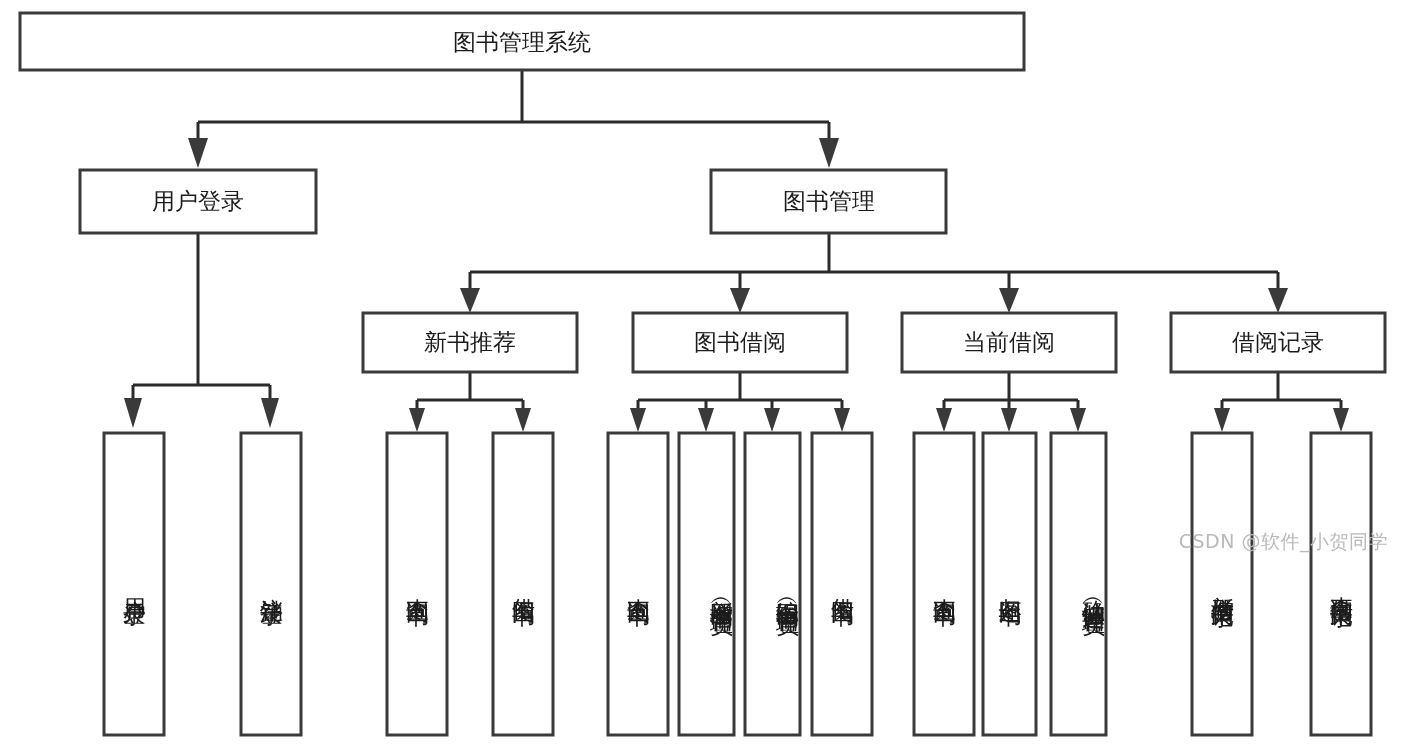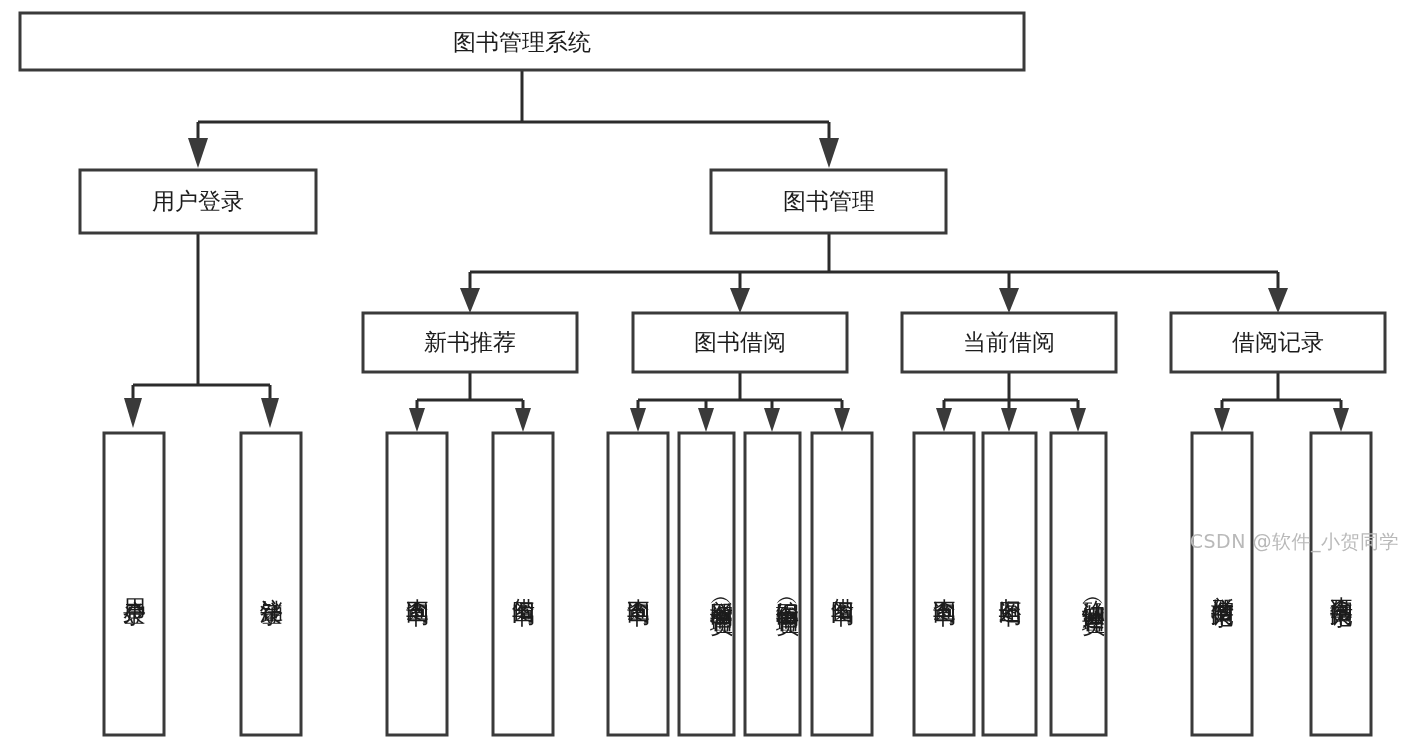--- a/index.html
+++ b/index.html
@@ -62,21 +62,21 @@
     letter-spacing: 2px;
     display: flex;
     align-items: center;
     justify-content: center;
     text-align: center;
     white-space: nowrap;
     user-select: none;
   }
   #watermark {
     position: absolute;
-    right: 6px;
+    right: 17px;
     bottom: 6px;
     font-family: "DejaVu Sans", "Liberation Sans", sans-serif;
     font-size: 19px;
     color: #b9b9b9;
     letter-spacing: 0.5px;
     white-space: nowrap;
     pointer-events: none;
   }
 </style>
 </head>

